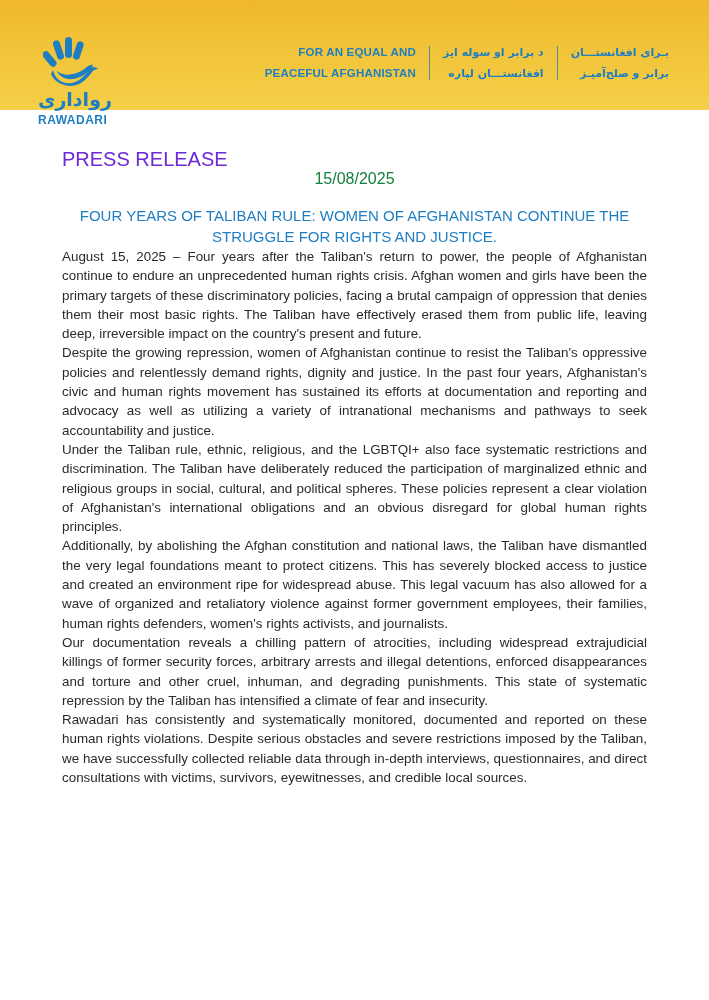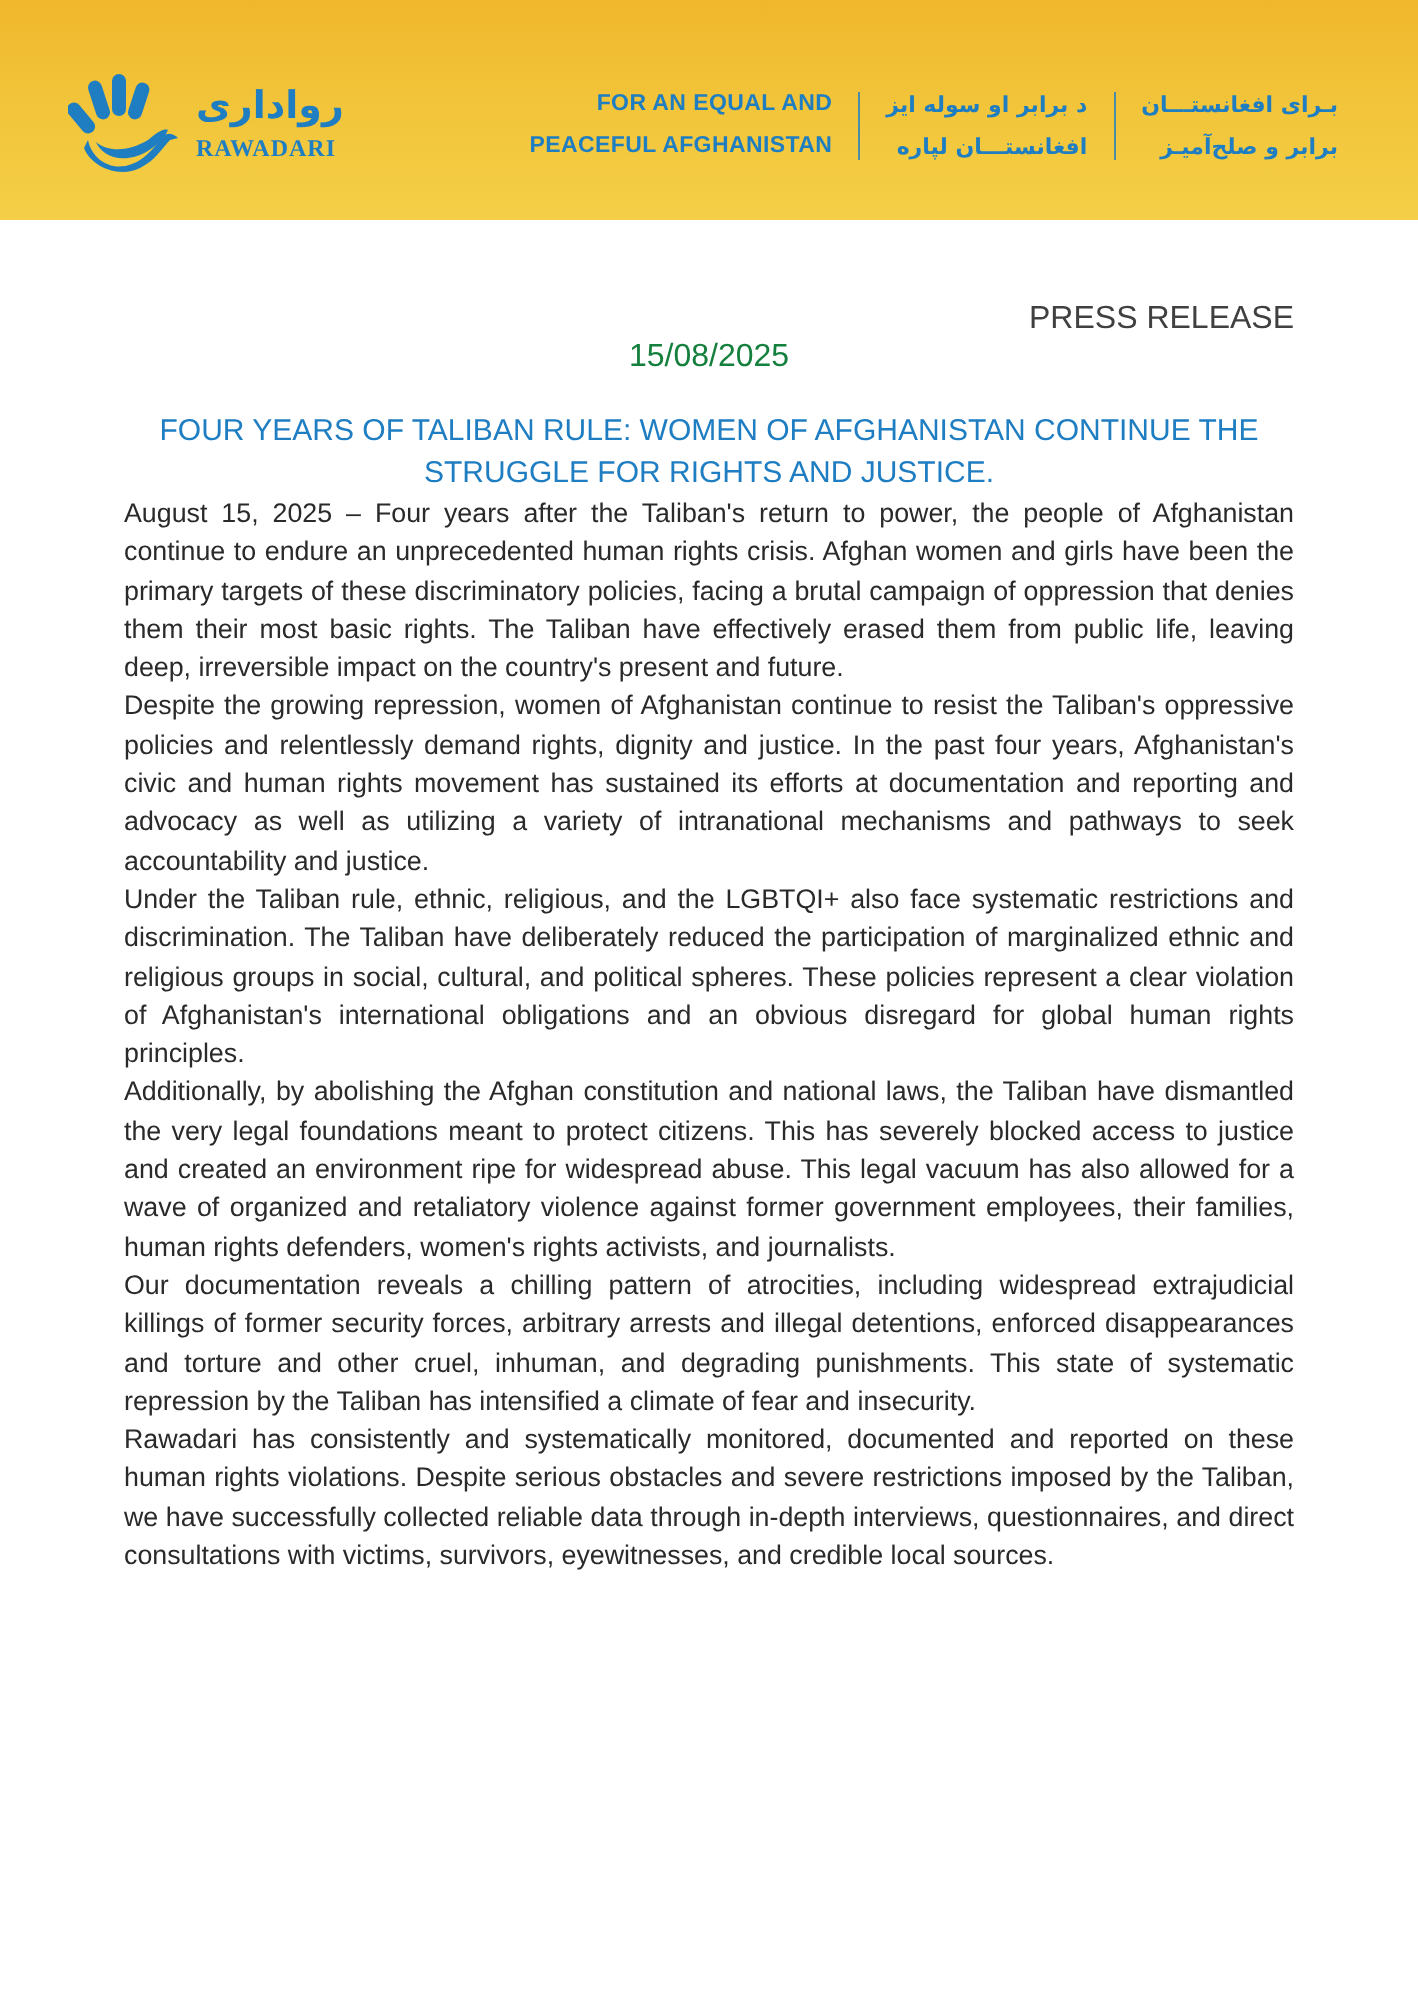--- a/index.html
+++ b/index.html
@@ -3,34 +3,34 @@
   <meta charset="utf-8">
   <style>
     * { margin: 0; padding: 0; box-sizing: border-box; }
     html, body { width: 709px; height: 1000px; background: #ffffff; overflow: hidden; }
     body { font-family: "Liberation Sans", "DejaVu Sans", sans-serif; color: #2a2a2a; position: relative; }
 
     .header {
       position: absolute; left: 0; top: 0; width: 709px; height: 110px;
       background: linear-gradient(180deg, #f0b72c 0%, #f2c53a 50%, #f4cf47 100%);
     }
-    .logo { position: absolute; left: 34px; top: 36px; display: flex; align-items: center; }
+    .logo { position: absolute; left: 34px; top: 36px; display: flex; align-items: center; flex-direction: column; }
     .logo svg { width: 60px; height: 52px; }
     .logo-text { margin-left: 4px; display: flex; flex-direction: column; align-items: flex-start; }
     .logo-fa { font-family: "DejaVu Sans", sans-serif; font-size: 19px; font-weight: bold; color: #1f7ec2; line-height: 22px; direction: rtl; }
-    .logo-en { font-family: Liberation Serif, serif; font-size: 12px; font-weight: bold; color: #1f7ec2; letter-spacing: 0.5px; line-height: 16px; margin-top: 2px; }
+    .logo-en { font-family: Liberation Sans, sans-serif; font-size: 12px; font-weight: bold; color: #1f7ec2; letter-spacing: 0.5px; line-height: 16px; margin-top: 2px; }
 
     .tagline { position: absolute; top: 42px; right: 40px; display: flex; align-items: center; }
     .tag-block { font-size: 11.5px; line-height: 21px; color: #1f7ec2; font-weight: bold; }
     .tag-en { text-align: right; letter-spacing: 0.2px; }
     .tag-ps, .tag-fa { direction: rtl; font-family: "DejaVu Sans", sans-serif; font-size: 11px; }
     .tag-sep { width: 1px; height: 34px; background: #1f7ec2; margin: 0 13px; opacity: 0.8; }
 
     .content { position: absolute; left: 62px; top: 150px; width: 585px; }
-    .pr-label { text-align: right; font-size: 16px; color: #404040; line-height: 19px; }
+    .pr-label { text-align: left; font-size: 20px; color: #6d28d9; line-height: 19px; }
     .pr-date { text-align: center; font-size: 16px; color: #15803d; line-height: 19px; }
     .headline { text-align: center; font-size: 15px; color: #1f7ec2; line-height: 21px; margin-top: 17px; }
     .para { font-size: 13.4px; line-height: 19.3px; text-align: justify; color: #2a2a2a; margin-top: 0; }
     .para.first { }
     .para.tight { margin-top: 0; }
   </style>
 </head>
 <body>
 
 <div class="header">

